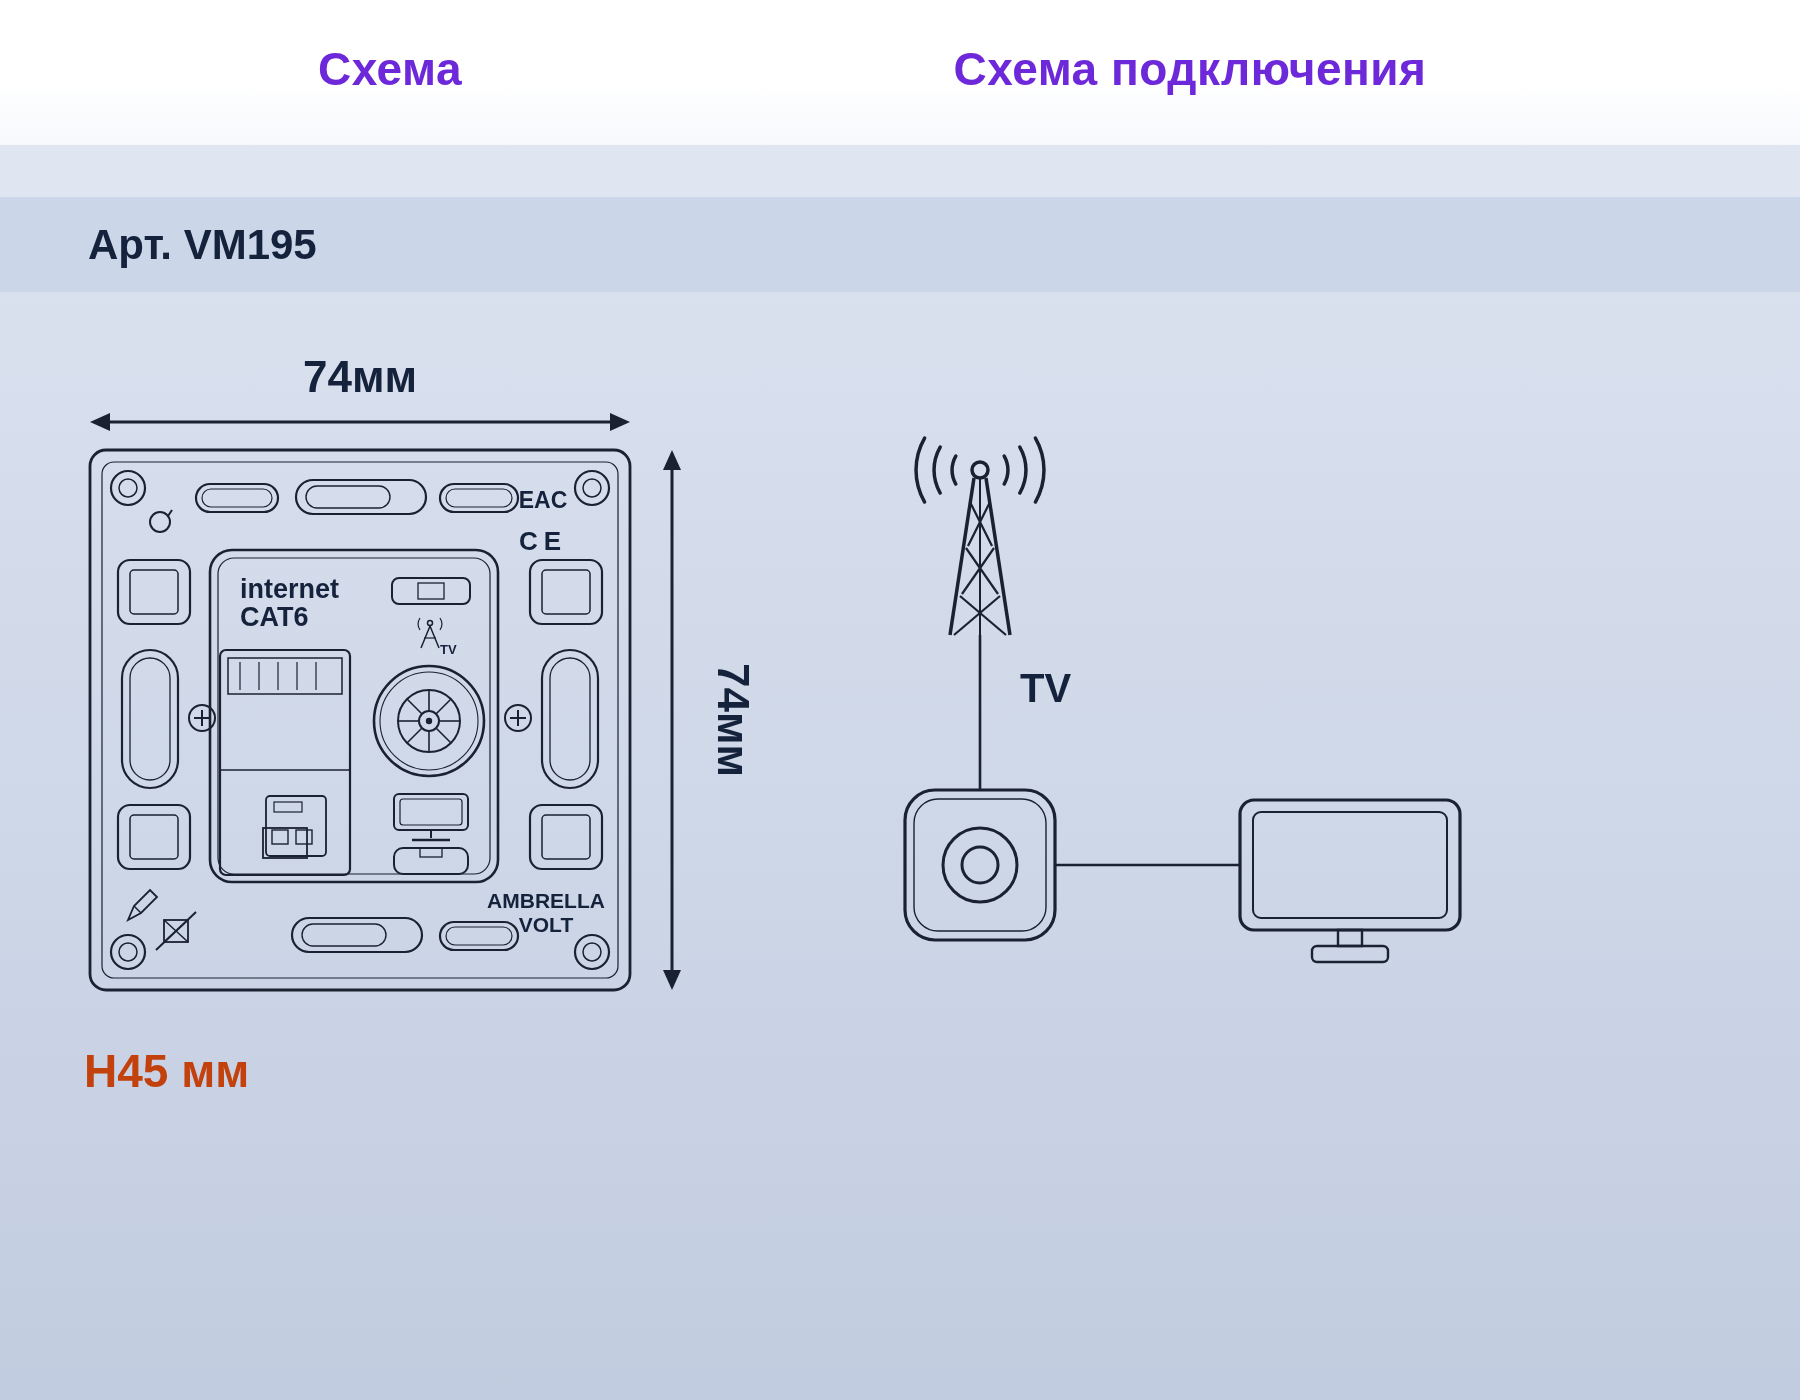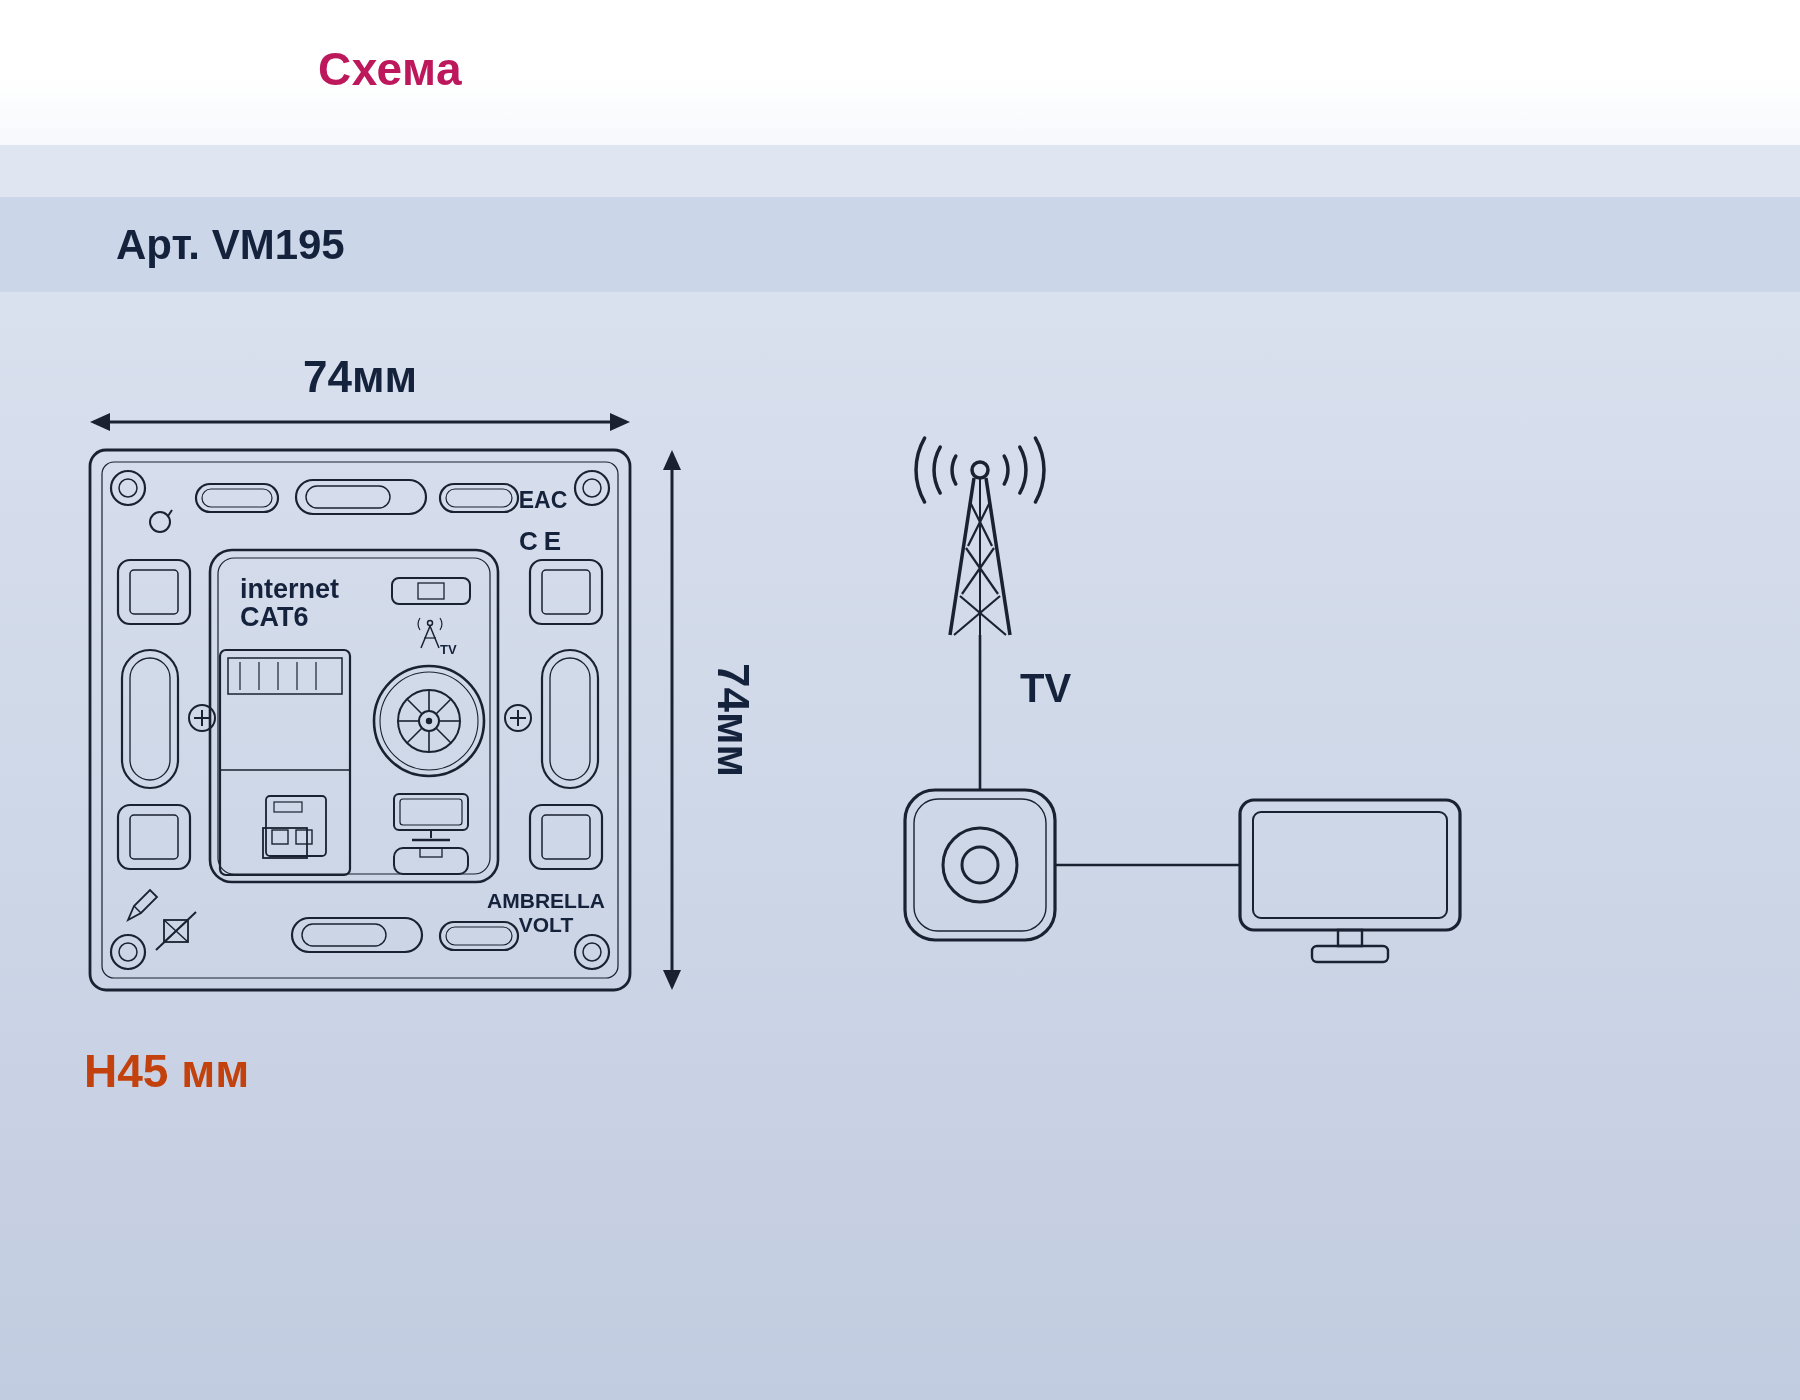--- a/index.html
+++ b/index.html
@@ -5,44 +5,45 @@
   html,body{margin:0;padding:0;background:#ffffff;}
   #page{
     position:relative;width:1800px;height:1400px;overflow:hidden;
     font-family:"Liberation Sans",sans-serif;color:#15223c;background:#ffffff;
   }
   .band{position:absolute;left:0;width:1800px;}
   #band-top{top:0;height:145px;background:linear-gradient(180deg,#ffffff 55%,#f6f8fc 100%);}
   #band-sub{top:145px;height:52px;background:#dfe6f2;}
   #band-art{top:197px;height:95px;background:#ccd6e9;display:flex;align-items:center;}
   #band-main{top:292px;height:1108px;background:linear-gradient(180deg,#d9e0ee 0%,#cfd8e8 45%,#c2cce0 100%);}
-  .header{position:absolute;top:42px;font-size:46px;font-weight:600;color:#be185d;text-align:center;letter-spacing:.5px;}
+  .header{position:absolute;top:42px;font-size:46px;font-weight:600;color:#6d28d9;text-align:center;letter-spacing:.5px;}
   #header-left{left:0;width:780px;}
   #header-right{left:780px;width:820px;}
-  #art-label{padding-left:88px;font-size:42px;font-weight:600;color:#15223c;margin-left:28px;}
+  #art-label{padding-left:88px;font-size:42px;font-weight:600;color:#15223c;}
   #depth-label{position:absolute;left:84px;top:1044px;font-size:46px;font-weight:600;color:#c2410c;}
   svg{position:absolute;overflow:visible;}
   svg text{font-family:"Liberation Sans",sans-serif;fill:#15223c;}
   #left-diagram{left:60px;top:350px;}
   #right-diagram{left:820px;top:380px;}
   .ln{stroke:#1a2130;fill:none;}
 </style>
 </head>
 <body>
 
 <div id="page">
 
   <div id="band-top" class="band"></div>
   <div id="band-sub" class="band"></div>
   <div id="band-art" class="band">
     <div id="art-label">Арт. VM195</div>
   </div>
   <div id="band-main" class="band"></div>
 
   <div id="header-left" class="header">Схема</div>
+  <div id="header-right" class="header">Схема подключения</div>
 
   <svg id="left-diagram" width="700" height="700" viewBox="0 0 700 700">
 
     <g>
       <text x="300" y="42" font-size="44" font-weight="600" text-anchor="middle">74мм</text>
       <line class="ln" x1="34" y1="72" x2="566" y2="72" stroke-width="3"></line>
       <polygon points="30,72 50,63 50,81" fill="#1a2130"></polygon>
       <polygon points="570,72 550,63 550,81" fill="#1a2130"></polygon>
     </g>
 

